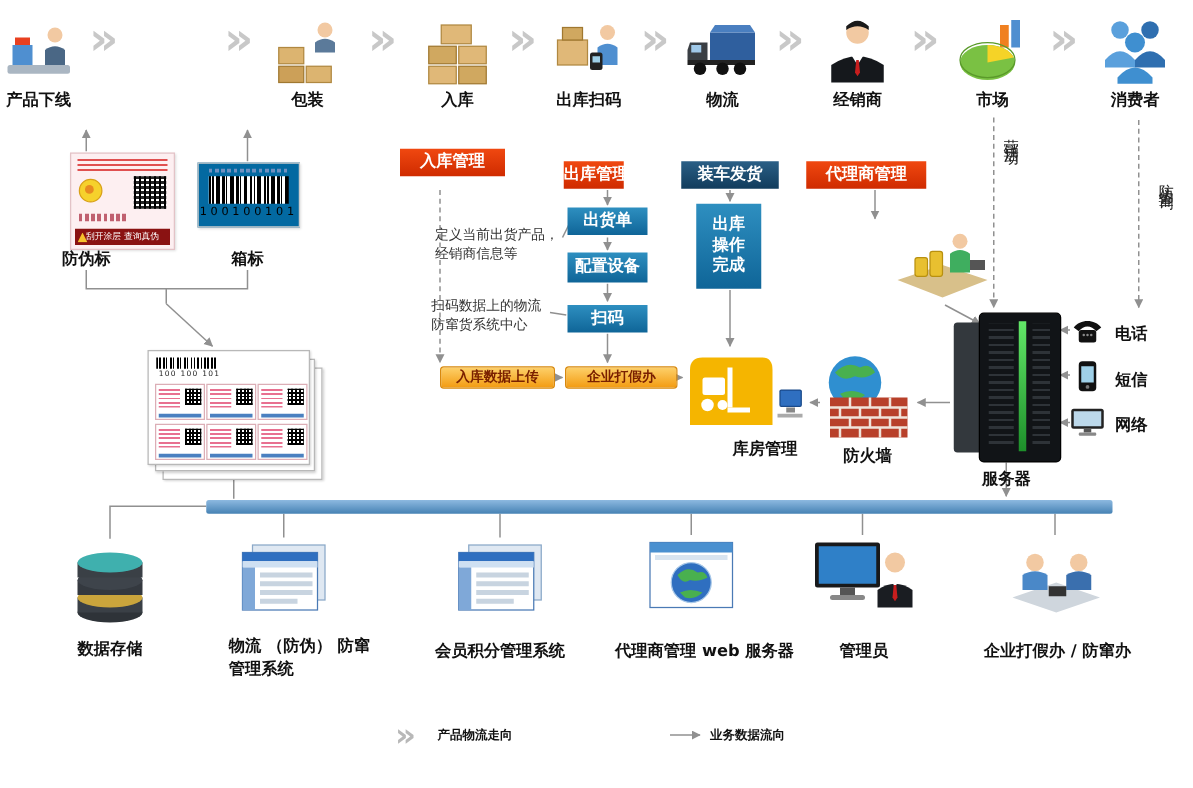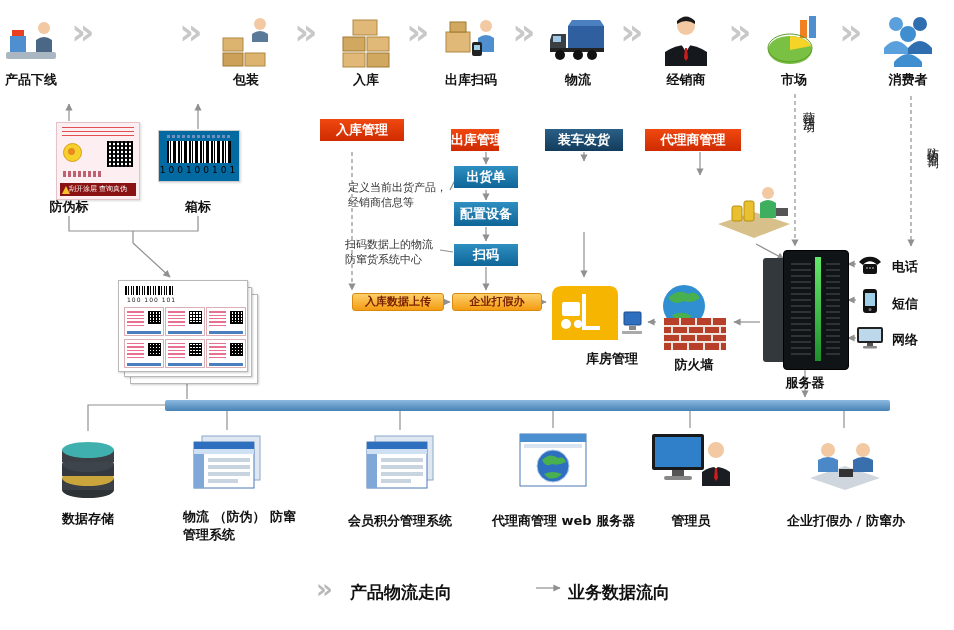--- a/index.html
+++ b/index.html
@@ -77,21 +77,21 @@
 
   
   .server{width:84px;height:118px;}
   .srv-back{position:absolute;left:0;top:8px;width:26px;height:104px;background:#33383d;border-radius:3px;}
   .srv-main{position:absolute;left:20px;top:0;width:64px;height:118px;background:#111417;border-radius:4px;border:1px solid #000;}
   .srv-slats{position:absolute;left:7px;top:8px;width:20px;height:100px;
              background:repeating-linear-gradient(#111417 0 4px,#2e3338 4px 6px);}
   .srv-slats.s2{left:42px;width:14px;}
   .srv-green{position:absolute;left:31px;top:6px;width:6px;height:104px;background:linear-gradient(#62e868,#1d8f2a);}
 
-  .legend-text{font-size:17px;font-weight:bold;white-space:nowrap;}
+  .legend-text{font-size:10px;font-weight:bold;white-space:nowrap;}
   .lg-chev{font-size:26px;font-weight:bold;color:#b8b8b8;line-height:1;}
 </style>
 </head>
 <body>
 
 <div id="canvas">
 
   <svg class="wires" width="954" height="630">
     <defs>
       <marker id="ah" markerWidth="8" markerHeight="8" refX="5.5" refY="3" orient="auto">
@@ -313,20 +313,23 @@
   </div>
 
   <div class="abs pbox red z" style="left:320px;top:119px;width:84px">入库管理</div>
   <div class="abs pbox red z" style="left:451px;top:129px;width:48px">出库管理</div>
   <div class="abs pbox navy z" style="left:545px;top:129px;width:78px">装车发货</div>
   <div class="abs pbox red z" style="left:645px;top:129px;width:96px">代理商管理</div>
 
   <div class="abs pbox blue z" style="left:454px;top:166px;width:64px">出货单</div>
   <div class="abs pbox blue z" style="left:454px;top:202px;width:64px;height:24px;line-height:24px">配置设备</div>
   <div class="abs pbox blue z" style="left:454px;top:244px;width:64px">扫码</div>
+  <div class="abs tallbox blue z" style="left:557px;top:163px;width:52px">
+    <span>出库操作完成</span>
+  </div>
 
   <div class="abs note z" style="left:348px;top:181px;width:104px">定义当前出货产品，经销商信息等</div>
   <div class="abs note z" style="left:345px;top:238px;width:94px">扫码数据上的物流防窜货系统中心</div>
 
   <div class="abs obox z" style="left:352px;top:293px;width:90px">入库数据上传</div>
   <div class="abs obox z" style="left:452px;top:293px;width:88px">企业打假办</div>
 
   <div class="abs z" style="left:548px;top:280px">
     <svg width="96" height="66">
       <path d="M4 16 Q4 6 14 6 L62 6 Q70 6 70 16 L70 60 L4 60 Z" fill="#f5b500"></path>

